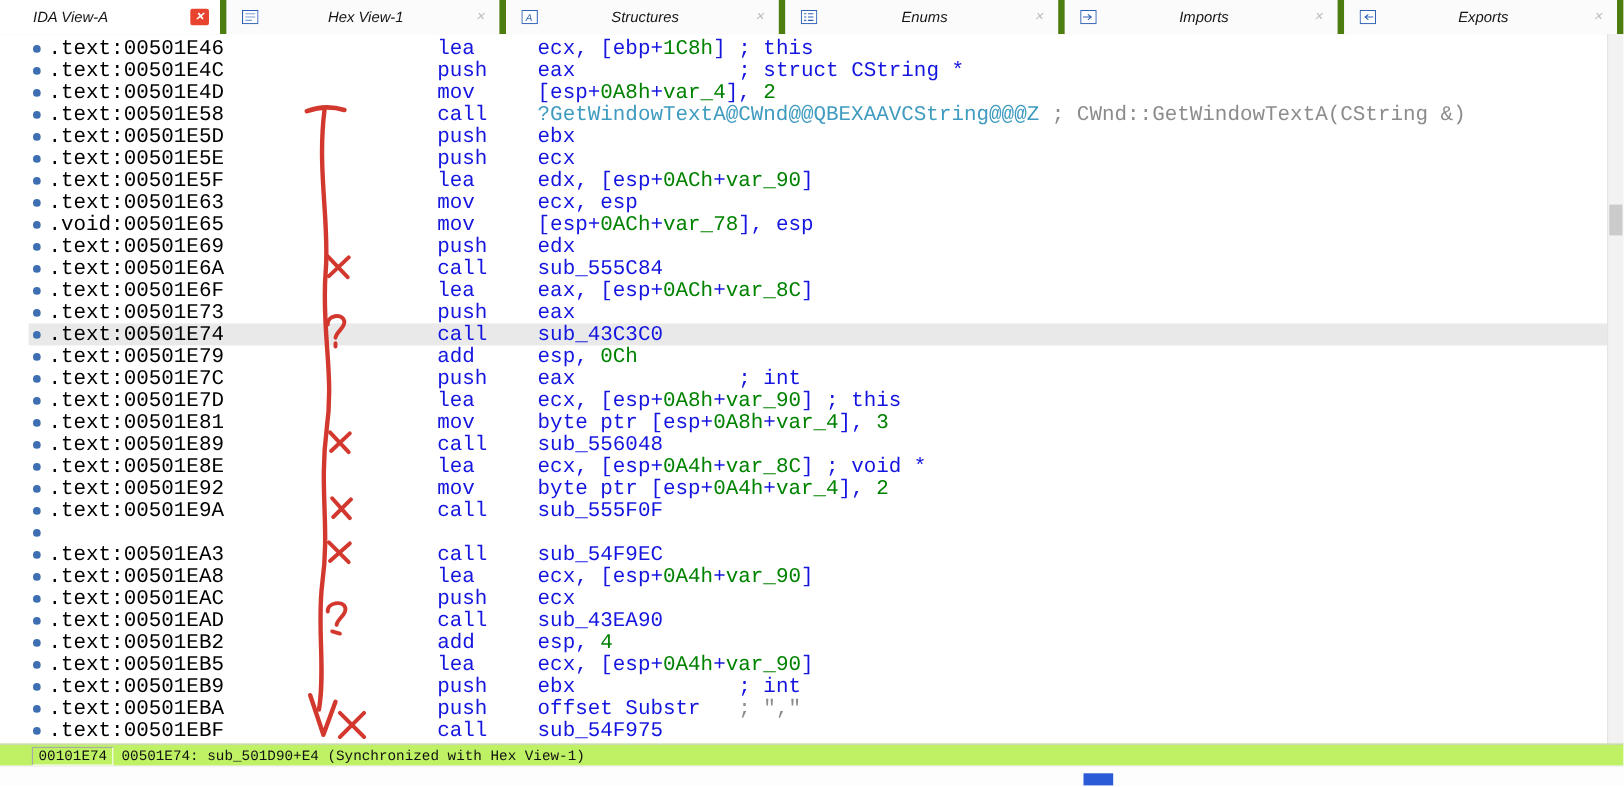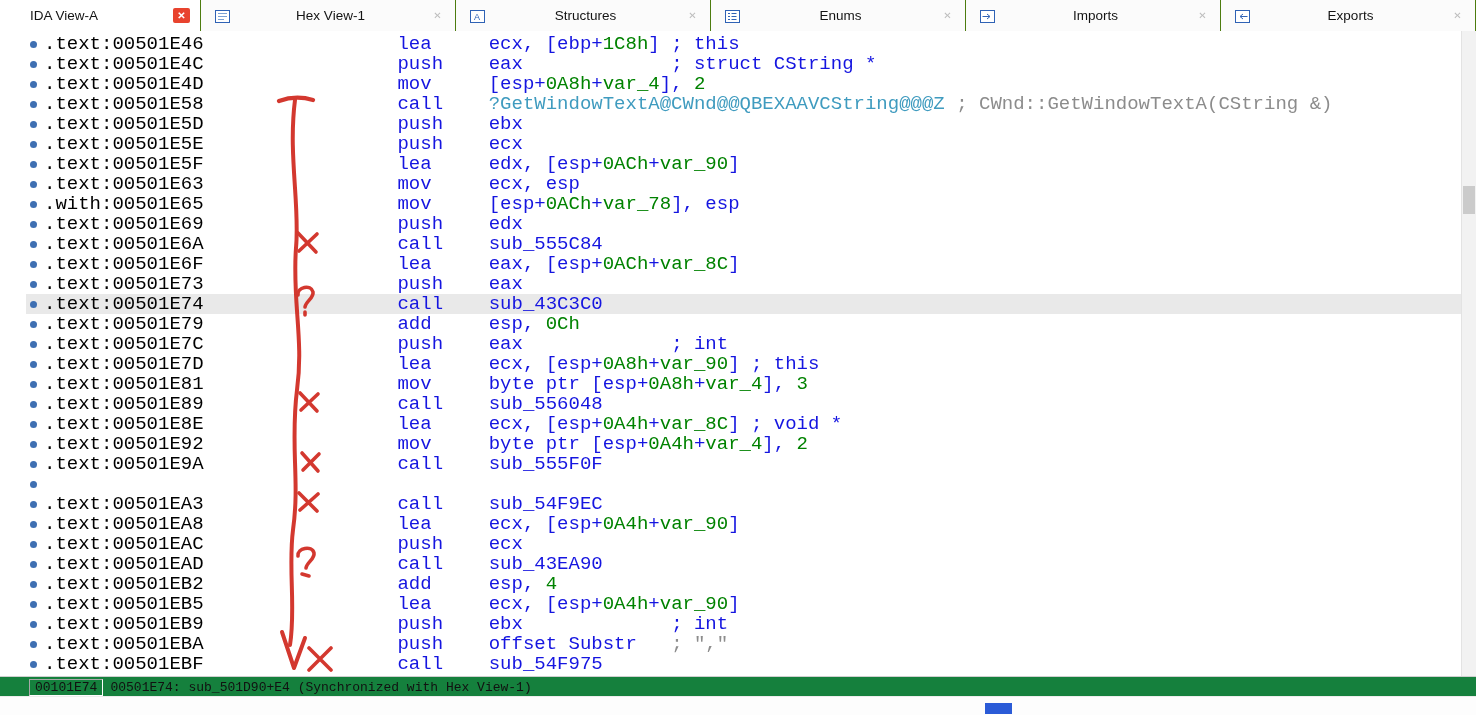--- a/index.html
+++ b/index.html
@@ -3,22 +3,22 @@
 <meta charset="utf-8">
 <style>
   html,body{margin:0;padding:0;}
   body{
     width:1476px;height:715px;position:relative;overflow:hidden;
     background:#fff;font-family:"Liberation Sans",sans-serif;
   }
   
   .tab-bar{position:absolute;top:0;left:0;right:0;height:31px;background:#fafafa;
     border-bottom:1px solid #cfcfcf;display:flex;}
-  .tab{position:relative;display:flex;align-items:center;border-right:1px solid #4d7c0f;
-    background:#fbfbfb;min-width:0;cursor:default;}
+  .tab{position:relative;display:flex;align-items:center;border-right:6px solid #4d7c0f;
+    background:#fbfbfb;min-width:0;cursor:default;font-style:italic;}
   .tab:not(.active){flex:1;}
   .tab.active{flex:0 0 200px;background:#ffffff;}
   .tab-label{flex:1;text-align:center;font-size:13.5px;color:#141414;white-space:nowrap;
     overflow:hidden;text-overflow:ellipsis;}
   .tab.active .tab-label{text-align:left;margin-left:30px;}
   .tab-icon{margin-left:14px;width:16px;height:14px;flex:0 0 auto;display:inline-block;}
   .tab-close{flex:0 0 auto;margin-right:10px;font-size:10px;color:#bdbdbd;width:15px;
     height:14px;line-height:14px;text-align:center;cursor:pointer;}
   .tab-close.red{width:17px;height:15px;background:#e8432e;color:#fff;border-radius:2px;
     line-height:15px;font-weight:bold;}
@@ -37,21 +37,21 @@
   .tk-num{color:var(--number,#008200);}
   .tk-demangled{color:var(--demangled,#3f9bbf);margin-top:40px;}
   .tk-cgray{color:var(--comment-gray,#8c8c8c);}
   
   .annot{position:absolute;top:0;left:0;width:1476px;height:715px;pointer-events:none;z-index:6;}
   
   .scrollbar{position:absolute;top:31px;right:0;width:14px;bottom:38px;background:#f2f2f2;
     border-left:1px solid #e3e3e3;}
   .scroll-thumb{position:absolute;top:155px;left:1px;width:12px;height:28px;background:#cbcbcb;}
   
-  .status-bar{position:absolute;left:0;right:0;bottom:18px;height:20px;background:#15803d;
+  .status-bar{position:absolute;left:0;right:0;bottom:18px;height:20px;background:#bef264;
     border-top:1px solid #cfcfcf;display:flex;align-items:center;
     font-family:"Liberation Mono","DejaVu Sans Mono",monospace;font-size:13px;color:#111;}
   .status-cell{margin-left:29px;padding:0 5px;height:15px;line-height:15px;
     border:1px solid;border-color:#a8a8a8 #fdfdfd #fdfdfd #a8a8a8;}
   .status-text{margin-left:7px;white-space:pre;}
   
   .bottom-strip{position:absolute;left:0;right:0;bottom:0;height:18px;background:#fdfdfd;
     border-top:1px solid #ececec;}
   .blue-indicator{position:absolute;left:985px;bottom:1px;width:27px;height:11px;background:#2b5bd7;}
 </style>
@@ -108,21 +108,21 @@
 <div class="disasm">
   <div>
       <div class="asm-line"><span class="line-dot"></span><span class="asm-text"><span class="tk-addr">.text:00501E46                 </span><span class="tk-mnem">lea     </span><span class="tk-code">ecx, [ebp+</span><span class="tk-num">1C8h</span><span class="tk-code">]</span><span> </span><span class="tk-cblue">; this</span></span></div>
       <div class="asm-line"><span class="line-dot"></span><span class="asm-text"><span class="tk-addr">.text:00501E4C                 </span><span class="tk-mnem">push    </span><span class="tk-code">eax</span><span>             </span><span class="tk-cblue">; struct CString *</span></span></div>
       <div class="asm-line"><span class="line-dot"></span><span class="asm-text"><span class="tk-addr">.text:00501E4D                 </span><span class="tk-mnem">mov     </span><span class="tk-code">[esp+</span><span class="tk-num">0A8h</span><span class="tk-code">+</span><span class="tk-num">var_4</span><span class="tk-code">], </span><span class="tk-num">2</span></span></div>
       <div class="asm-line"><span class="line-dot"></span><span class="asm-text"><span class="tk-addr">.text:00501E58                 </span><span class="tk-mnem">call    </span><span class="tk-demangled">?GetWindowTextA@CWnd@@QBEXAAVCString@@@Z</span><span> </span><span class="tk-cgray">; CWnd::GetWindowTextA(CString &amp;)</span></span></div>
       <div class="asm-line"><span class="line-dot"></span><span class="asm-text"><span class="tk-addr">.text:00501E5D                 </span><span class="tk-mnem">push    </span><span class="tk-code">ebx</span></span></div>
       <div class="asm-line"><span class="line-dot"></span><span class="asm-text"><span class="tk-addr">.text:00501E5E                 </span><span class="tk-mnem">push    </span><span class="tk-code">ecx</span></span></div>
       <div class="asm-line"><span class="line-dot"></span><span class="asm-text"><span class="tk-addr">.text:00501E5F                 </span><span class="tk-mnem">lea     </span><span class="tk-code">edx, [esp+</span><span class="tk-num">0ACh</span><span class="tk-code">+</span><span class="tk-num">var_90</span><span class="tk-code">]</span></span></div>
       <div class="asm-line"><span class="line-dot"></span><span class="asm-text"><span class="tk-addr">.text:00501E63                 </span><span class="tk-mnem">mov     </span><span class="tk-code">ecx, esp</span></span></div>
-      <div class="asm-line"><span class="line-dot"></span><span class="asm-text"><span class="tk-addr">.with:00501E65                 </span><span class="tk-mnem">mov     </span><span class="tk-code">[esp+</span><span class="tk-num">0ACh</span><span class="tk-code">+</span><span class="tk-num">var_78</span><span class="tk-code">], esp</span></span></div>
+      <div class="asm-line"><span class="line-dot"></span><span class="asm-text"><span class="tk-addr">.void:00501E65                 </span><span class="tk-mnem">mov     </span><span class="tk-code">[esp+</span><span class="tk-num">0ACh</span><span class="tk-code">+</span><span class="tk-num">var_78</span><span class="tk-code">], esp</span></span></div>
       <div class="asm-line"><span class="line-dot"></span><span class="asm-text"><span class="tk-addr">.text:00501E69                 </span><span class="tk-mnem">push    </span><span class="tk-code">edx</span></span></div>
       <div class="asm-line"><span class="line-dot"></span><span class="asm-text"><span class="tk-addr">.text:00501E6A                 </span><span class="tk-mnem">call    </span><span class="tk-code">sub_555C84</span></span></div>
       <div class="asm-line"><span class="line-dot"></span><span class="asm-text"><span class="tk-addr">.text:00501E6F                 </span><span class="tk-mnem">lea     </span><span class="tk-code">eax, [esp+</span><span class="tk-num">0ACh</span><span class="tk-code">+</span><span class="tk-num">var_8C</span><span class="tk-code">]</span></span></div>
       <div class="asm-line"><span class="line-dot"></span><span class="asm-text"><span class="tk-addr">.text:00501E73                 </span><span class="tk-mnem">push    </span><span class="tk-code">eax</span></span></div>
       <div class="asm-line hl"><span class="line-dot"></span><span class="asm-text"><span class="tk-addr">.text:00501E74                 </span><span class="tk-mnem">call    </span><span class="tk-code">sub_43C3C0</span></span></div>
       <div class="asm-line"><span class="line-dot"></span><span class="asm-text"><span class="tk-addr">.text:00501E79                 </span><span class="tk-mnem">add     </span><span class="tk-code">esp, </span><span class="tk-num">0Ch</span></span></div>
       <div class="asm-line"><span class="line-dot"></span><span class="asm-text"><span class="tk-addr">.text:00501E7C                 </span><span class="tk-mnem">push    </span><span class="tk-code">eax</span><span>             </span><span class="tk-cblue">; int</span></span></div>
       <div class="asm-line"><span class="line-dot"></span><span class="asm-text"><span class="tk-addr">.text:00501E7D                 </span><span class="tk-mnem">lea     </span><span class="tk-code">ecx, [esp+</span><span class="tk-num">0A8h</span><span class="tk-code">+</span><span class="tk-num">var_90</span><span class="tk-code">]</span><span> </span><span class="tk-cblue">; this</span></span></div>
       <div class="asm-line"><span class="line-dot"></span><span class="asm-text"><span class="tk-addr">.text:00501E81                 </span><span class="tk-mnem">mov     </span><span class="tk-code">byte ptr [esp+</span><span class="tk-num">0A8h</span><span class="tk-code">+</span><span class="tk-num">var_4</span><span class="tk-code">], </span><span class="tk-num">3</span></span></div>
       <div class="asm-line"><span class="line-dot"></span><span class="asm-text"><span class="tk-addr">.text:00501E89                 </span><span class="tk-mnem">call    </span><span class="tk-code">sub_556048</span></span></div>

